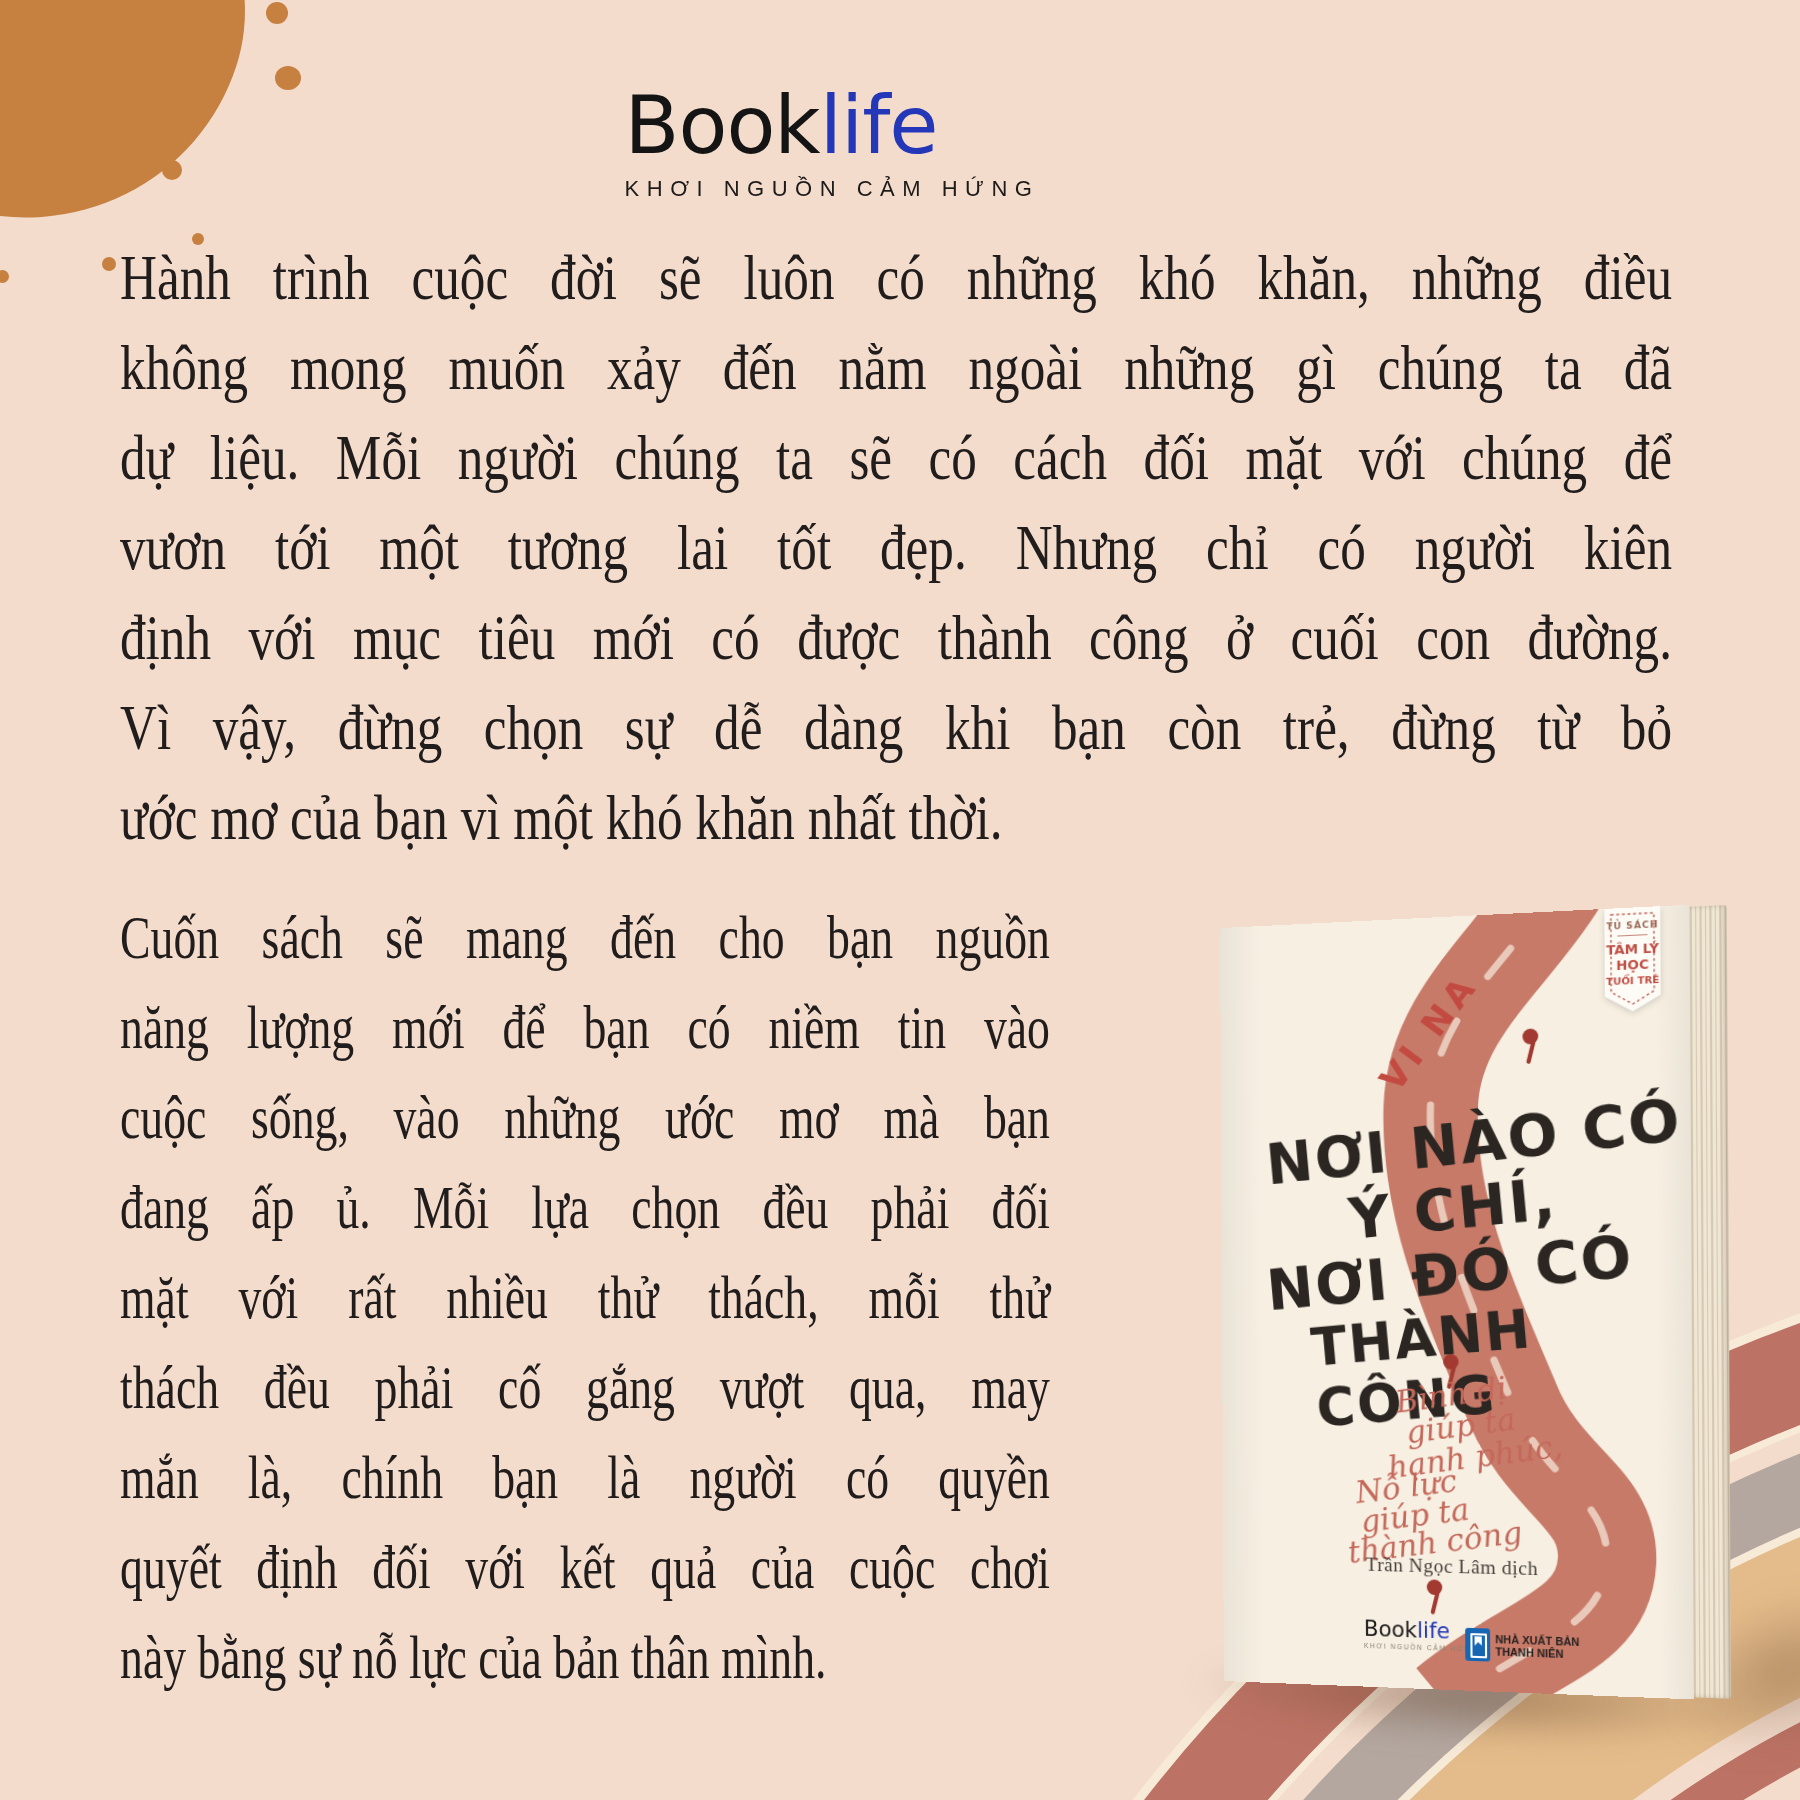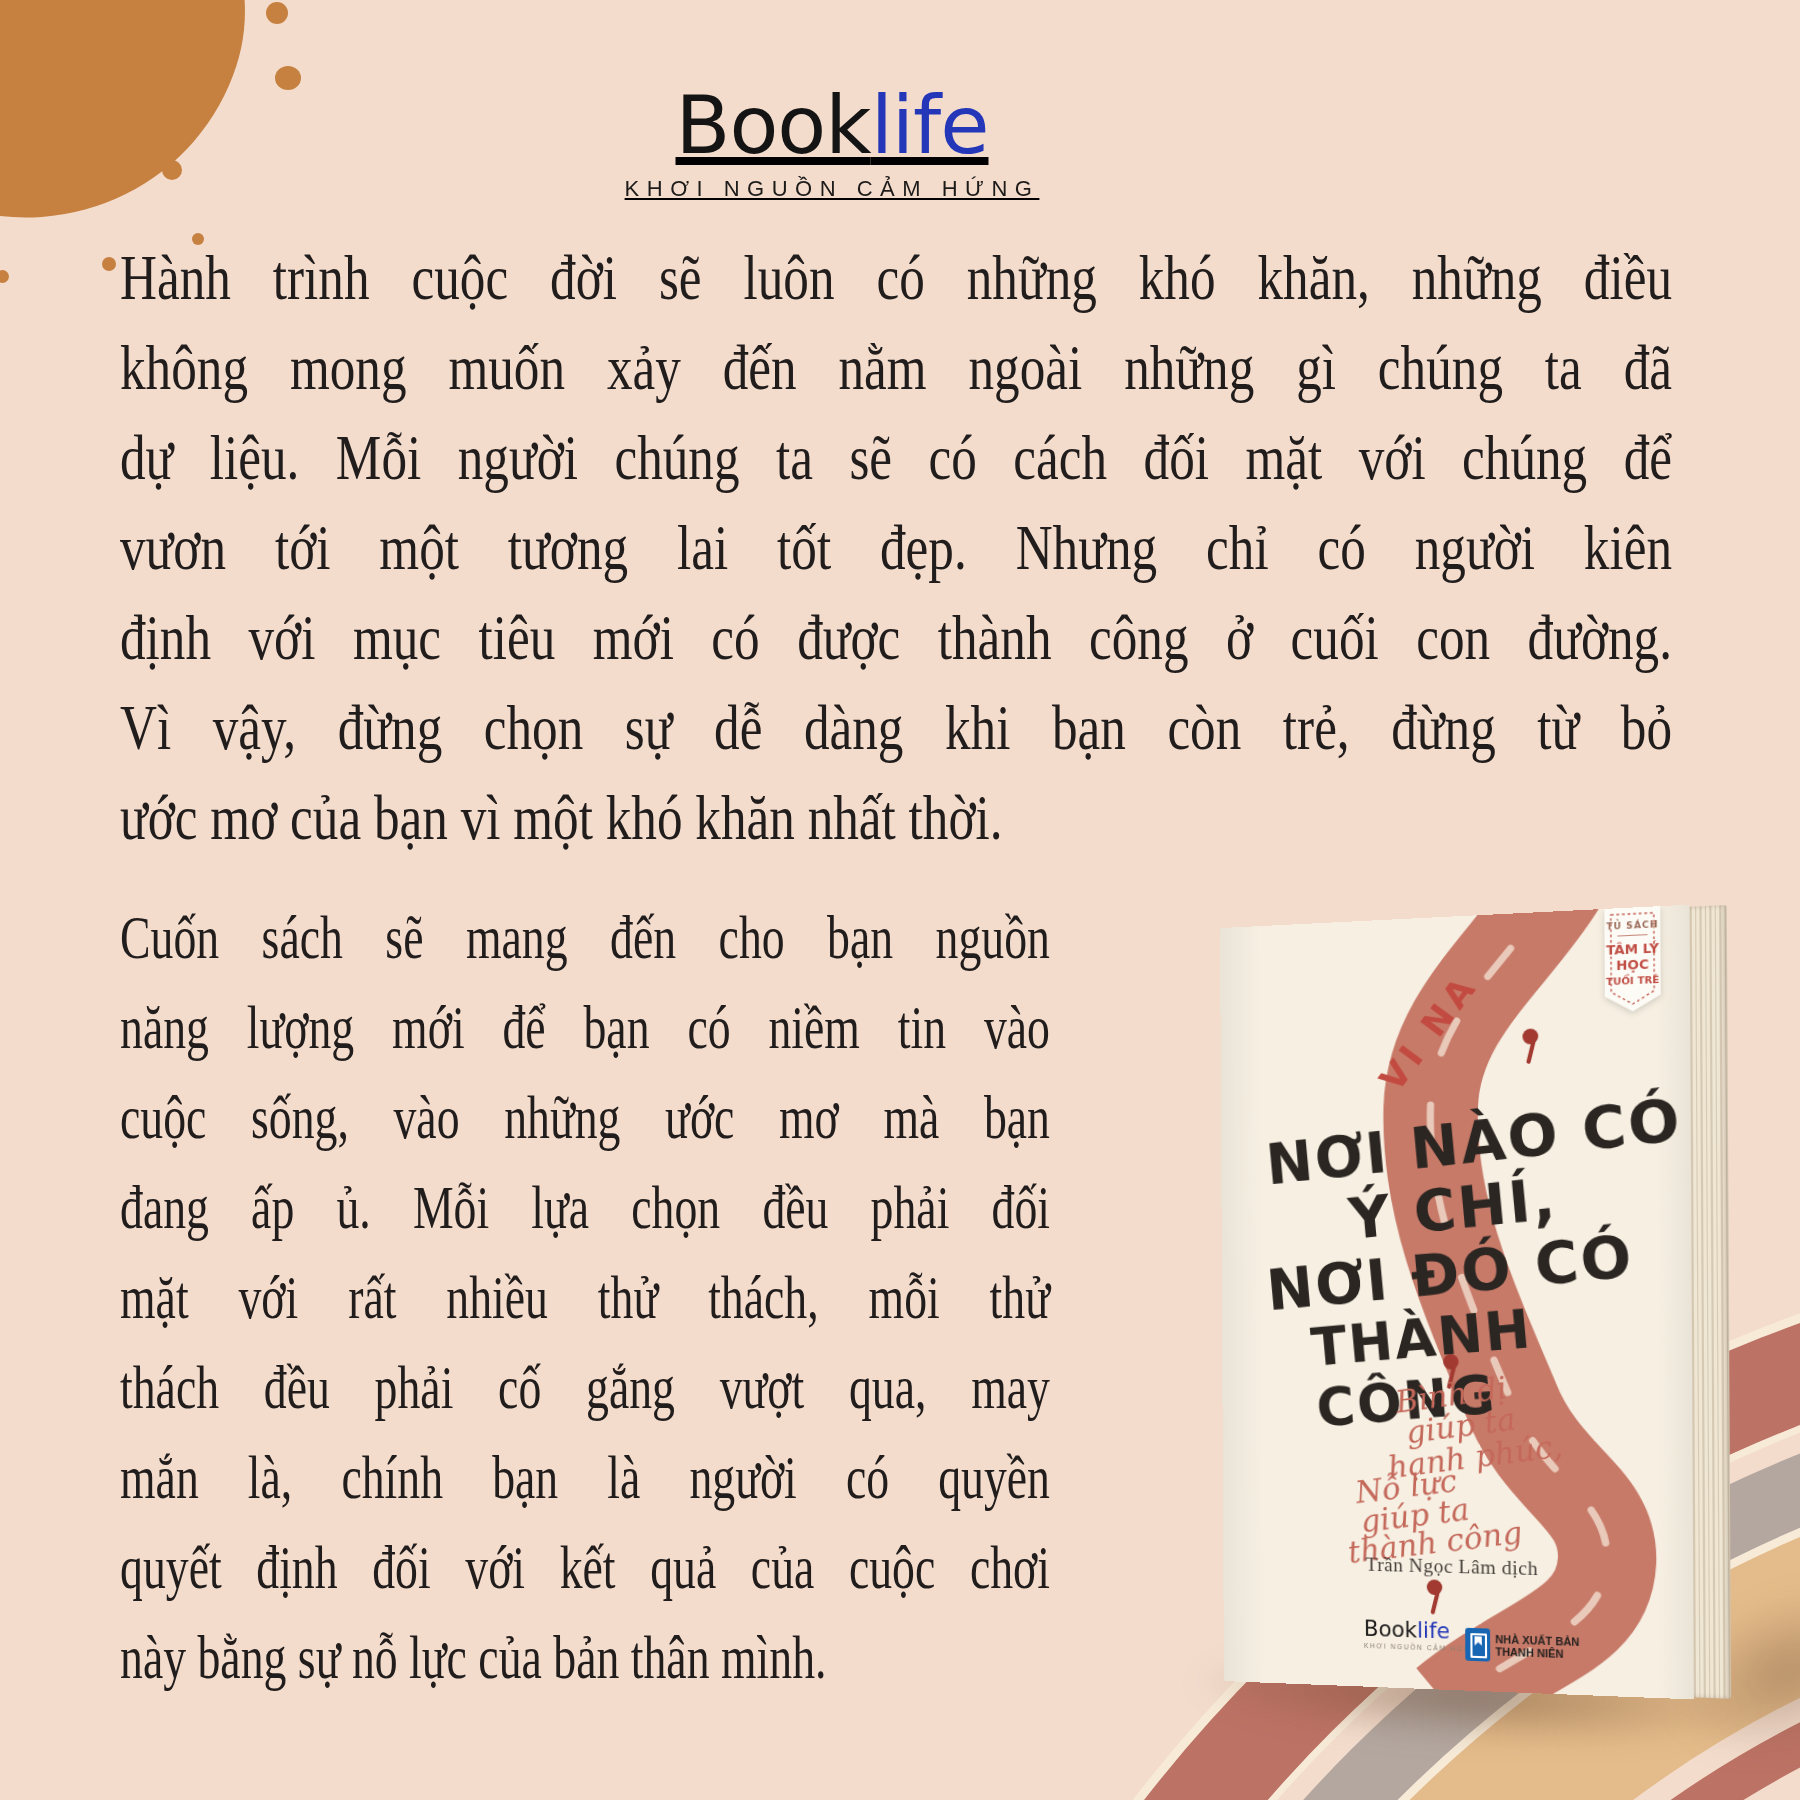--- a/index.html
+++ b/index.html
@@ -14,21 +14,21 @@
     background:#c68140; border-radius:48% 52% 56% 44% / 52% 48% 55% 45%;
     transform:rotate(18deg); z-index:0;
   }
   .dot{ position:absolute; background:#c68140; border-radius:50%; z-index:0; }
   .dash-mark{ position:absolute; width:7px; height:15px; background:#c98a4e;
     border-radius:4px; transform:rotate(16deg); z-index:0;}
   
   .stripes{ position:absolute; left:0; top:0; z-index:1; }
   
   .brand{ position:absolute; left:832px; top:84px; transform:translateX(-50%);
-    text-align:center; z-index:2;text-decoration:underline; }
+    text-align:left; z-index:2; }
   .brand-word{ font-size:80px; line-height:84px; letter-spacing:-1px; color:#141414;
     font-family:"DejaVu Sans","Liberation Sans",sans-serif;}
   .brand-word .blue{ color:#2337b8; }
   .brand-tag{ margin-top:8px; font-size:22px; letter-spacing:7.5px; color:#1d1b1a; }
   
   .content{ position:absolute; left:120px; top:233px; z-index:2;
     font-family:"Liberation Serif","DejaVu Serif",serif; color:#211d1d;}
   .para{ transform-origin:left top; }
   .para > div{ text-align:justify; text-align-last:justify; }
   .para > div:last-child{ text-align-last:left; }

